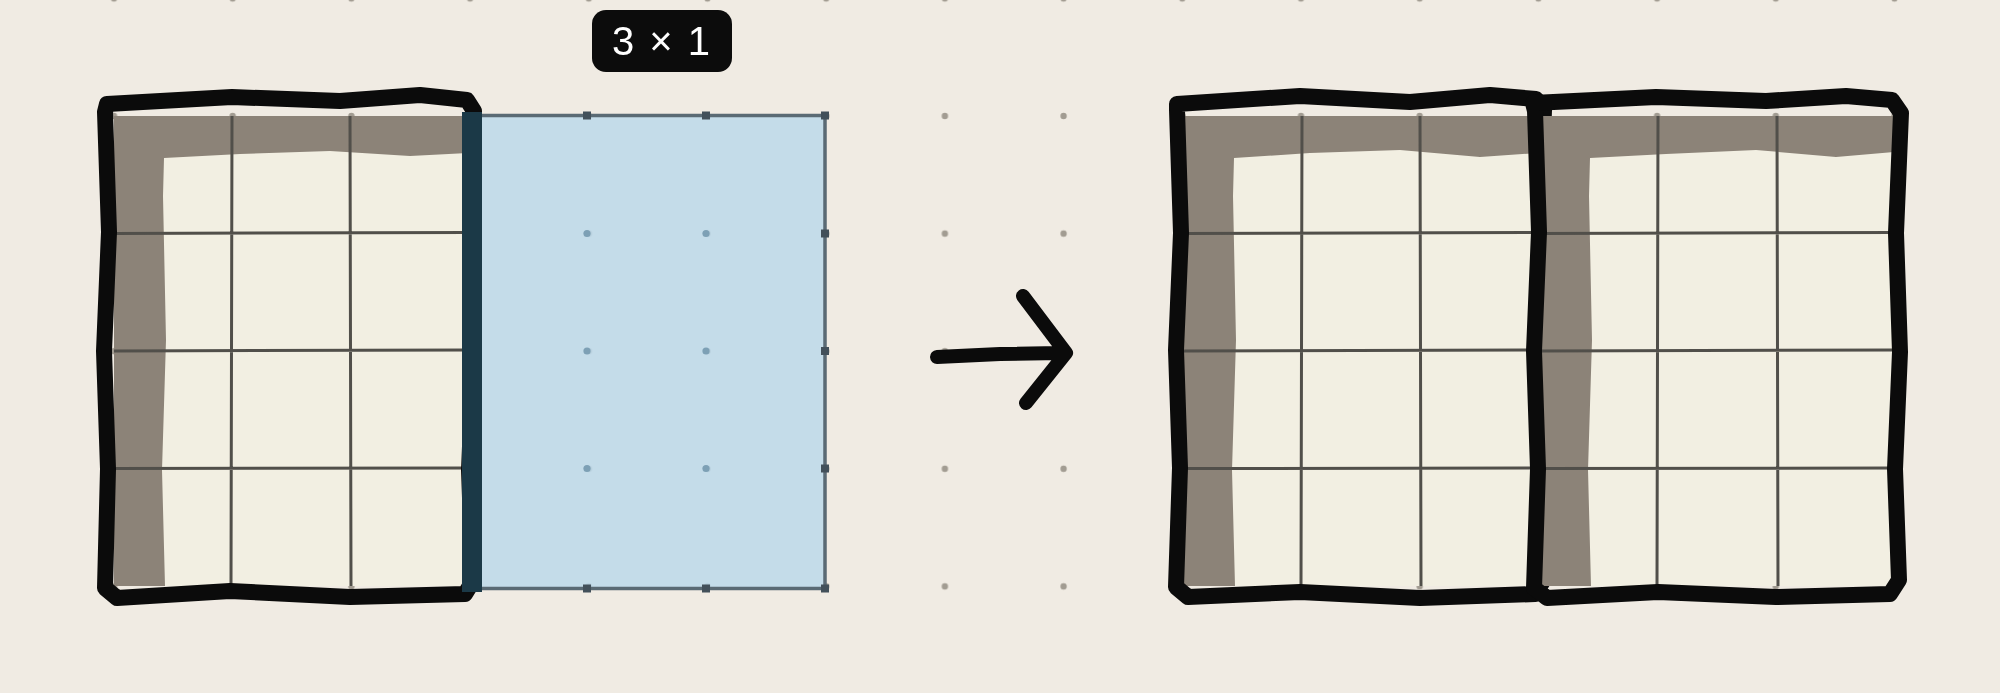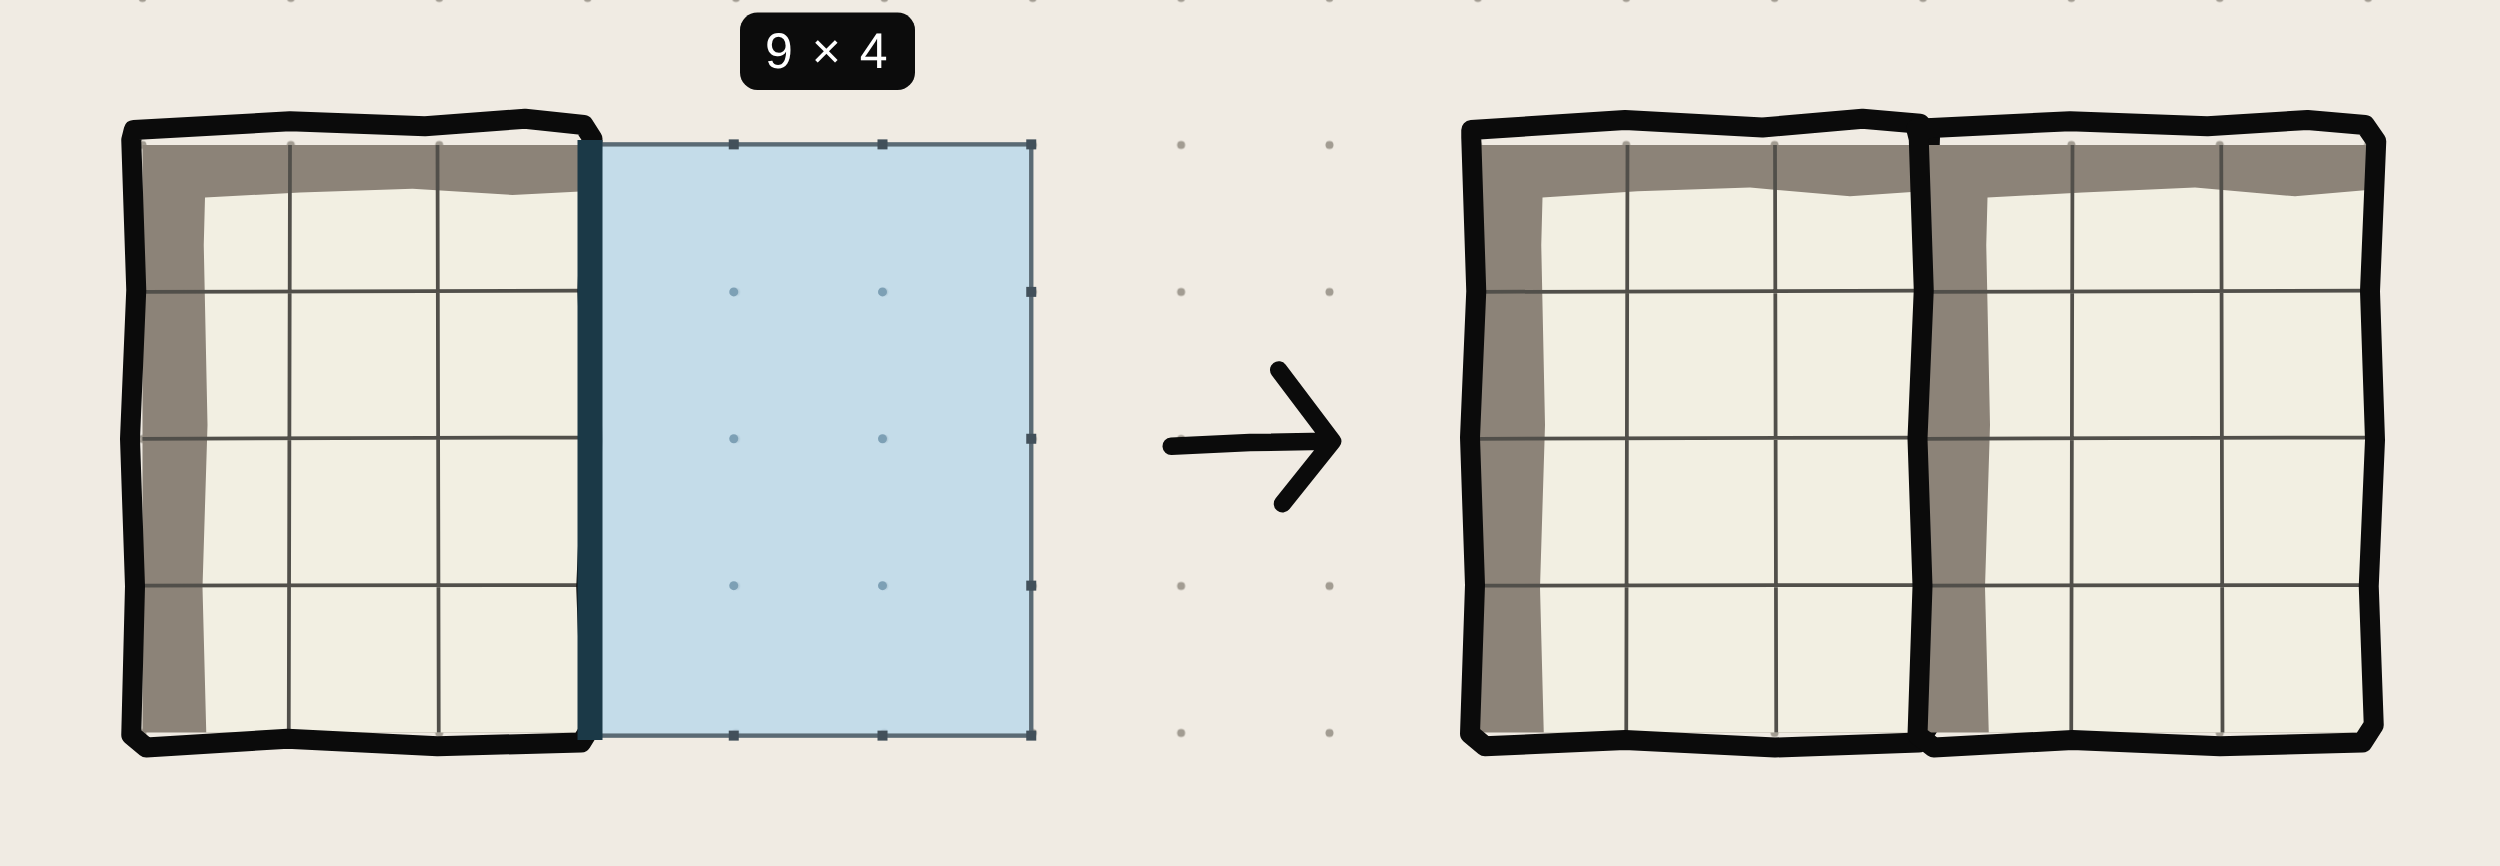--- a/index.html
+++ b/index.html
@@ -102,15 +102,15 @@
       <path class="tbl-paper" d="M 1591,586 L 1588,470 L 1592,340 L 1589,196 L 1590,158 L 1666,154 L 1756,150 L 1836,157 L 1894,152 L 1894,586 Z"></path>
       <path class="tbl-grid" d="M 1658,116 L 1657,586 M 1777,116 L 1778,586
                M 1540,233.5 L 1894,232.5 M 1540,351 L 1894,350 M 1540,468.5 L 1894,468"></path>
       <path class="tbl-border" d="M 1533,103 L 1656,97 L 1766,101 L 1846,96 L 1892,100 L 1901,113
                L 1896,233 L 1900,352 L 1895,469 L 1899,580 L 1890,594
                L 1776,597 L 1658,592 L 1547,598 L 1534,588
                L 1538,469 L 1534,351 L 1539,232 L 1535,111 Z"></path>
     </g>
   </svg>
 
-  <div class="size-label">9 × 4</div>
+  <div class="size-label">3 × 1</div>
 
 </div>
 
 </body></html>

